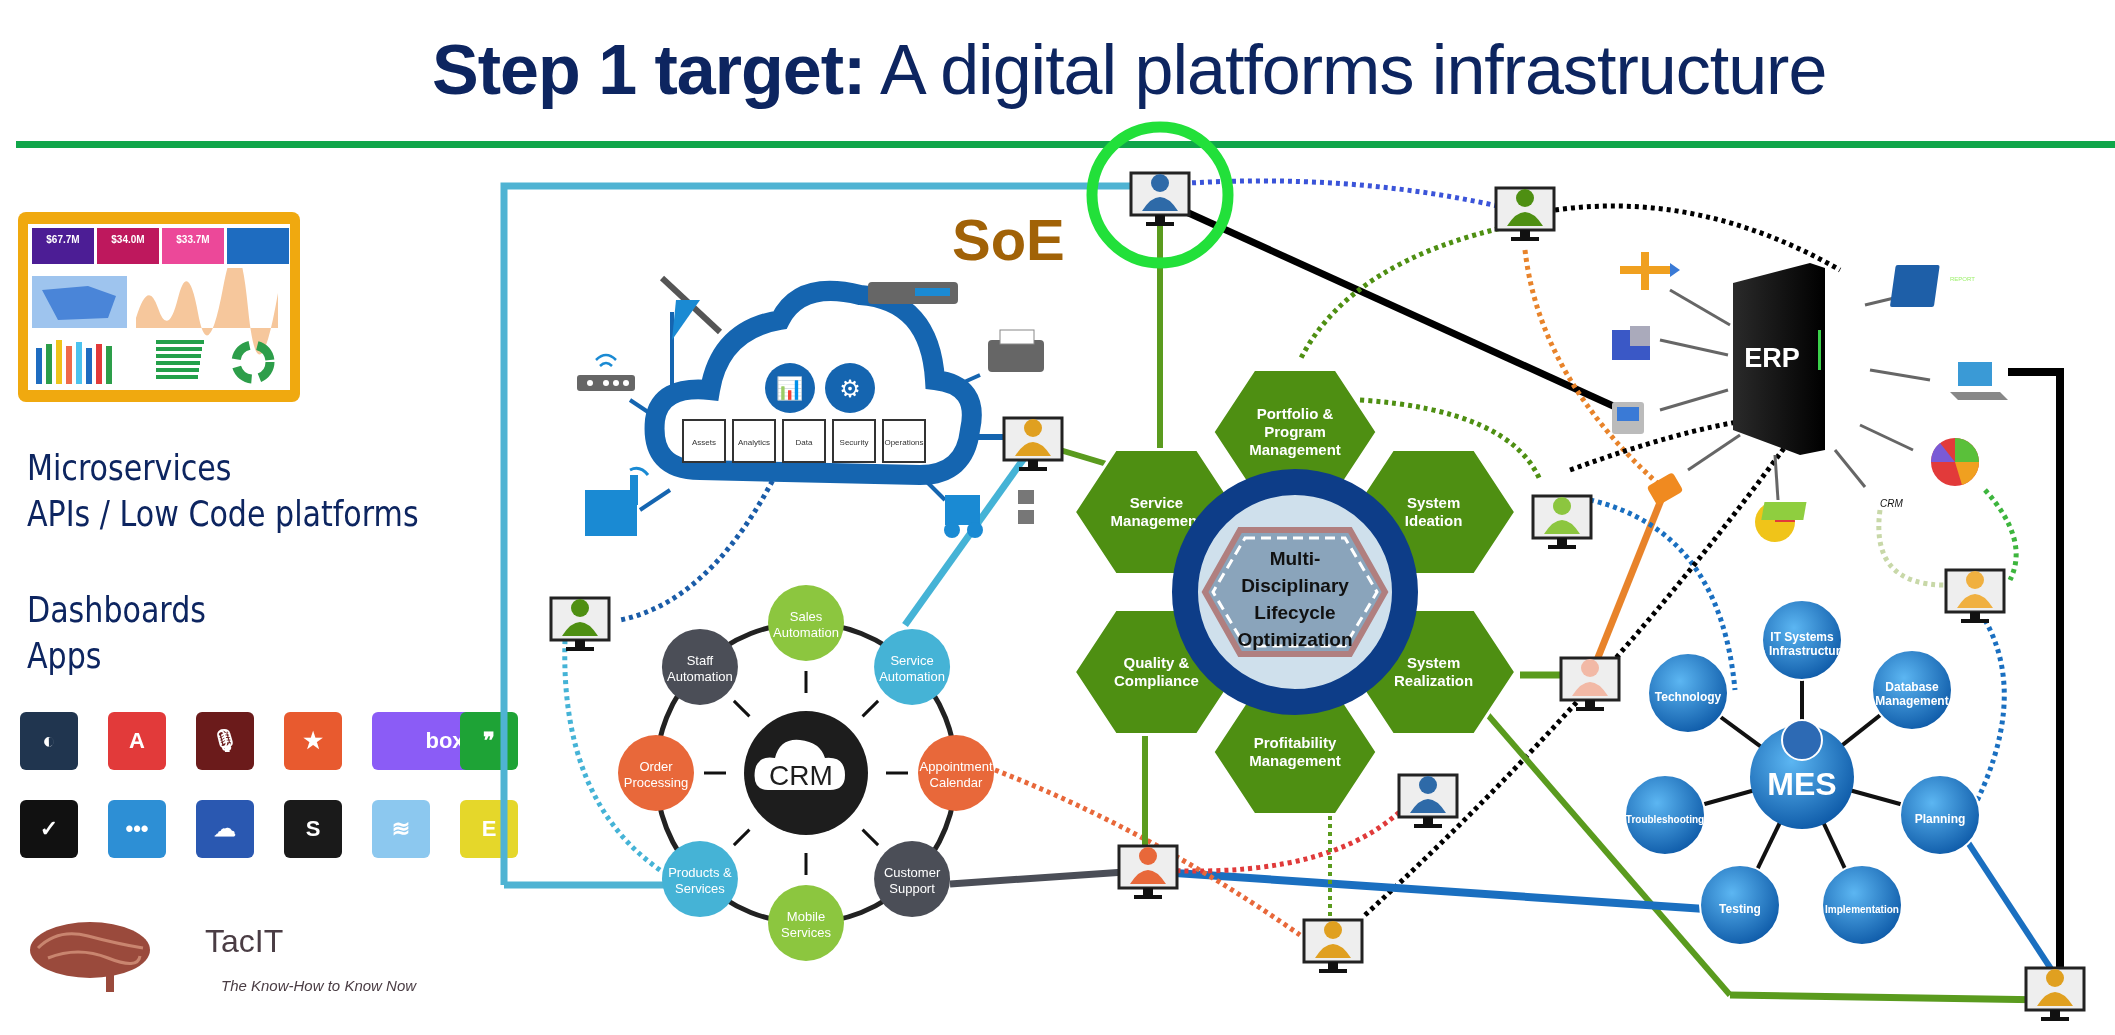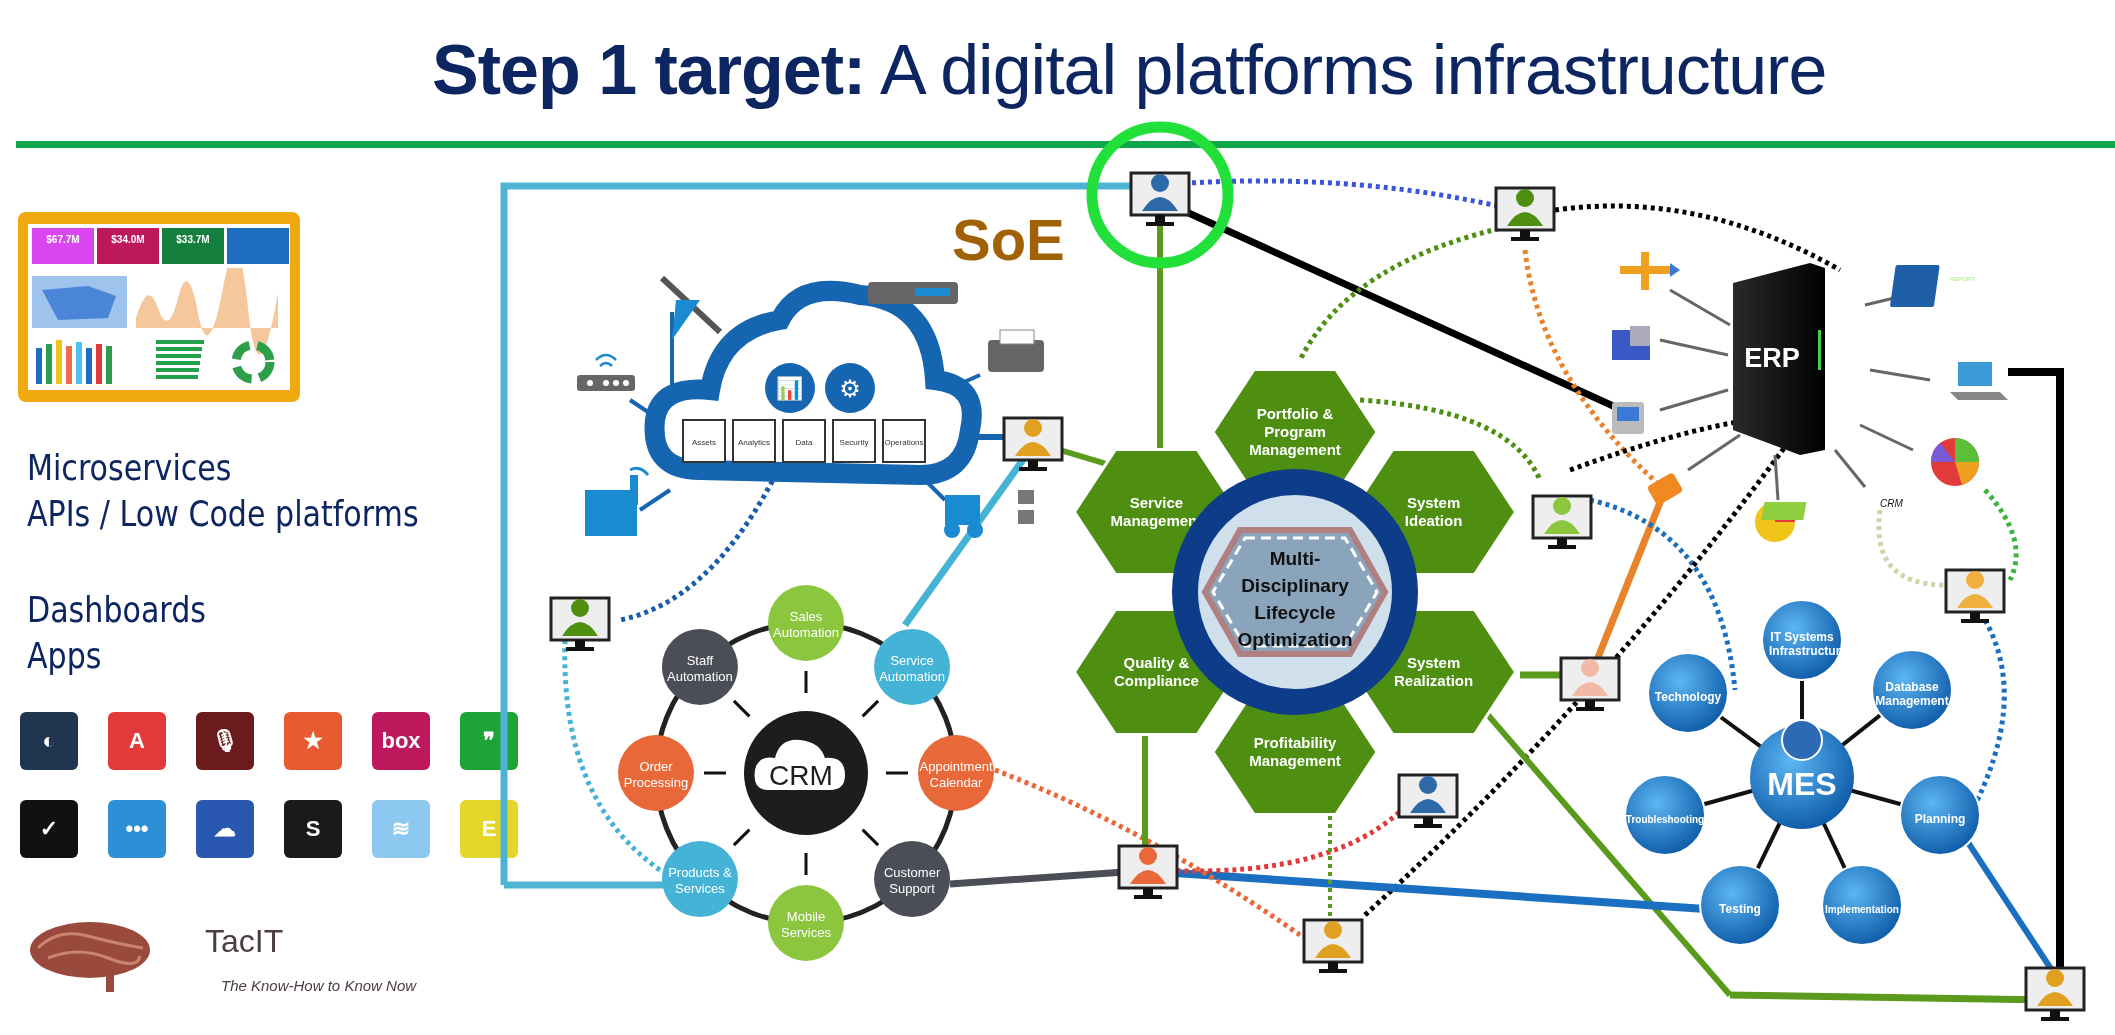--- a/index.html
+++ b/index.html
@@ -19,23 +19,23 @@
   svg text{font-family:"Liberation Sans",sans-serif;}
 </style>
 </head>
 <body>
 
 <div class="abs" id="title"><b>Step 1 target:</b><span> A digital platforms infrastructure</span></div>
 <div class="abs" id="rule"></div>
 
 <div class="abs" id="tablet">
   <div id="tablet-screen">
-    <div class="kpi" style="left: 4px; background: #d946ef;"><span>$67.7M</span></div>
+    <div class="kpi" style="left: 4px; background: #4c1d95;"><span>$67.7M</span></div>
     <div class="kpi" style="left: 69px; background: #be185d;"><span>$34.0M</span></div>
-    <div class="kpi" style="left: 134px; background: #15803d;"><span>$33.7M</span></div>
+    <div class="kpi" style="left: 134px; background: #ec4899;"><span>$33.7M</span></div>
     <div class="kpi" style="left: 199px; background: rgb(30, 108, 192);"></div>
     <svg class="abs" style="left:0;top:44px" width="262" height="122">
       <rect x="4" y="8" width="95" height="52" fill="#9ec4ee"></rect>
       <path d="M14 22 L60 18 L88 28 L80 50 L30 52 Z" fill="#4a85d8"></path>
       <path d="M108 50 Q120 10 130 40 T150 30 T170 45 T195 20 T220 40 T250 25 L250 60 L108 60 Z" fill="#f6c79c"></path>
       <g>
         <rect x="8" y="80" width="6" height="36" fill="#1e6cc0"></rect>
           <rect x="18" y="76" width="6" height="40" fill="#2d9e4a"></rect>
           <rect x="28" y="72" width="6" height="44" fill="#f0c419"></rect>
           <rect x="38" y="78" width="6" height="38" fill="#ef6a4a"></rect>
@@ -60,21 +60,21 @@
 <div class="abs left-text" style="top:448px">Microservices</div>
 <div class="abs left-text" style="top:494px">APIs / Low Code platforms</div>
 <div class="abs left-text" style="top:590px">Dashboards</div>
 <div class="abs left-text" style="top:636px">Apps</div>
 
 <div class="abs" id="app-grid" style="left:20px;top:712px;width:500px;">
     <div class="app-icon abs" style="left: 0px; top: 0px; background: rgb(32, 53, 79);">◐</div>
     <div class="app-icon abs" style="left: 88px; top: 0px; background: rgb(226, 58, 58);">A</div>
     <div class="app-icon abs" style="left: 176px; top: 0px; background: rgb(107, 27, 27);">🎙</div>
     <div class="app-icon abs" style="left: 264px; top: 0px; background: rgb(232, 90, 47);">★</div>
-    <div class="app-icon abs" style="left: 352px; top: 0px; background: #be185d;">box</div>
+    <div class="app-icon abs" style="left: 352px; top: 0px; background: #8b5cf6; padding-left: 44px;">box</div>
     <div class="app-icon abs" style="left: 440px; top: 0px; background: rgb(30, 163, 54);">❞</div>
     <div class="app-icon abs" style="left: 0px; top: 88px; background: rgb(17, 17, 17);">✓</div>
     <div class="app-icon abs" style="left: 88px; top: 88px; background: rgb(45, 143, 213);">•••</div>
     <div class="app-icon abs" style="left: 176px; top: 88px; background: rgb(42, 88, 177);">☁</div>
     <div class="app-icon abs" style="left: 264px; top: 88px; background: rgb(26, 26, 26);">S</div>
     <div class="app-icon abs" style="left: 352px; top: 88px; background: rgb(140, 200, 239);">≋</div>
     <div class="app-icon abs" style="left: 440px; top: 88px; background: rgb(229, 215, 42);">E</div>
   </div>
 
 <svg class="abs" style="left:28px;top:918px" width="130" height="80">

